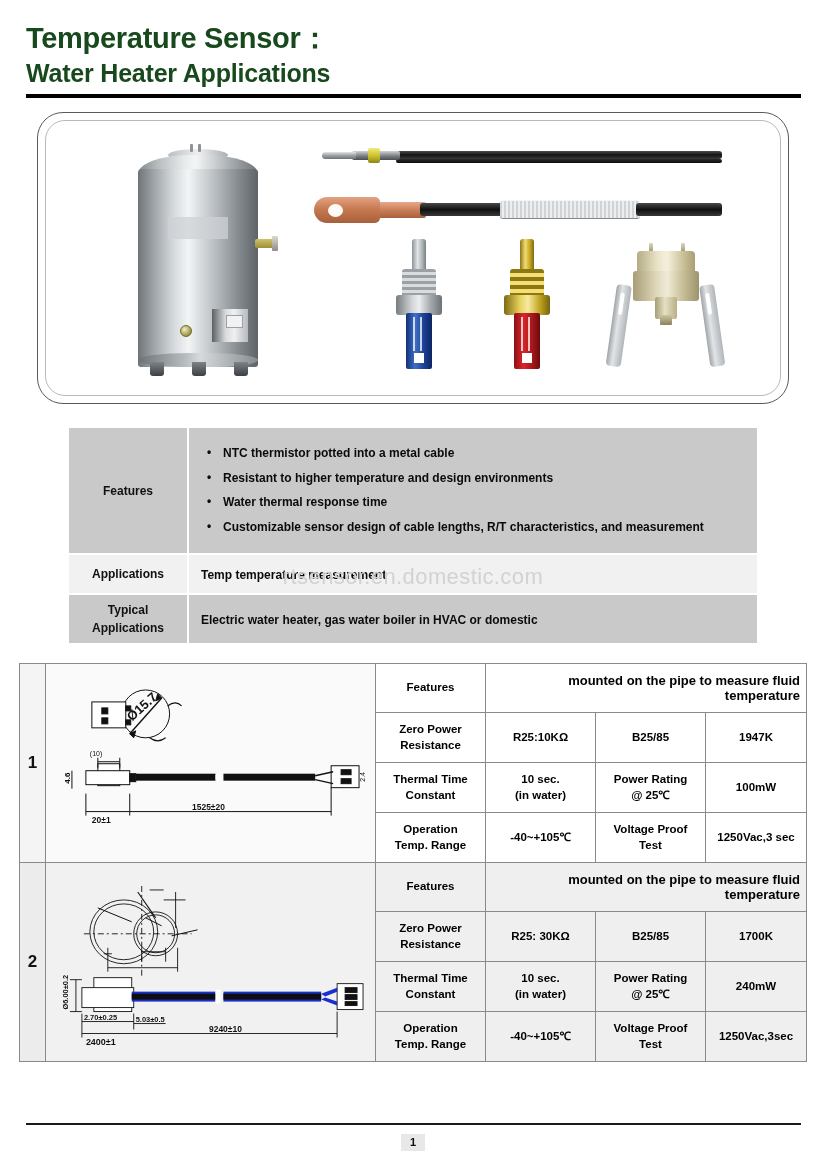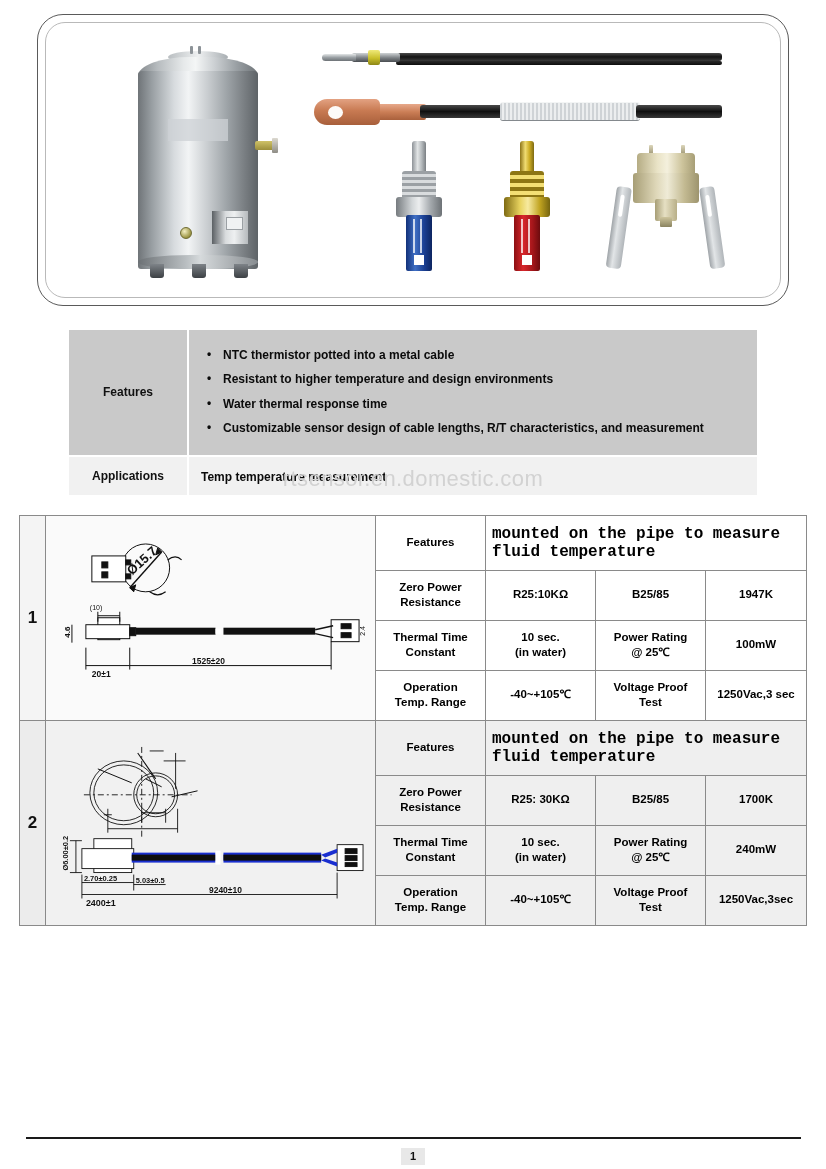--- a/index.html
+++ b/index.html
@@ -281,21 +281,21 @@
   .spec-table td { border: 1px solid #8a8a8a; }
   .col-num {
     width: 26px; text-align: center;
     font-size: 17px; font-weight: bold; color: #111;
   }
   .col-draw { width: 330px; padding: 0; position: relative; }
   .col-feat { width: 110px; text-align: center; font-size: 11.5px; font-weight: bold; padding: 9px 3px; line-height: 1.35; }
   .col-v1 { width: 110px; text-align: center; font-size: 11.5px; font-weight: bold; padding: 9px 3px; line-height: 1.35; }
   .col-v2 { width: 110px; text-align: center; font-size: 11.5px; font-weight: bold; padding: 9px 3px; line-height: 1.35; }
   .col-v3 { text-align: center; font-size: 11.5px; font-weight: bold; padding: 9px 3px; line-height: 1.35; }
-  .span-feat { text-align: left; font-size: 16px; font-weight: bold; padding: 9px 6px; font-family: Liberation Mono, monospace; }
+  .span-feat { text-align: right; font-size: 13px; font-weight: bold; padding: 9px 6px; }
   .bank-1 td { background: #ffffff; }
   .bank-2 td { background: #efefef; }
   .num-cell-1 { background: #f4f4f4 !important; }
   .num-cell-2 { background: #ececec !important; }
   .draw-cell-1 { background: #fafafa !important; }
   .draw-cell-2 { background: #f1f1f1 !important; }
 
   
   .draw-svg { display: block; width: 100%; height: 100%; }
 
@@ -306,20 +306,25 @@
     margin: 9px auto 0 auto; width: 24px; height: 17px;
     background: #e8e8e8; text-align: center;
     font-size: 11px; font-weight: bold; color: #111; line-height: 17px;
   }
 </style>
 </head>
 <body>
 
 <div class="page">
 
+  <div class="header">
+    <div class="title-line1">Temperature Sensor：</div>
+    <div class="title-line2">Water Heater Applications</div>
+    <div class="header-rule"></div>
+  </div>
 
   <div class="img-panel-outer">
     <div class="img-panel-inner">
       <div class="photo-stage">
 
         <div class="tank">
           <div class="tank-cap"></div>
           <div class="tank-nub a"></div>
           <div class="tank-nub b"></div>
           <div class="tank-top"></div>
@@ -403,20 +408,29 @@
             <li>Resistant to higher temperature and design environments</li>
             <li>Water thermal response time</li>
             <li>Customizable sensor design of cable lengths, R/T characteristics, and measurement</li>
           </ul>
         </td>
       </tr>
       <tr class="row-light">
         <td class="fcell-label">Applications</td>
         <td class="fcell-body">
           <span class="feat-text">Temp temperature measurement</span>
+        </td>
+      </tr>
+      <tr class="row-dark">
+        <td class="fcell-label">
+          <div>Typical</div>
+          <div>Applications</div>
+        </td>
+        <td class="fcell-body">
+          <span class="feat-text">Electric water heater, gas water boiler in HVAC or domestic</span>
         </td>
       </tr>
     </tbody>
       </table>
     <div class="watermark">rtsensor.en.domestic.com</div>
   </div>
 
   <div class="spec-wrap">
     <table class="spec-table">
 

